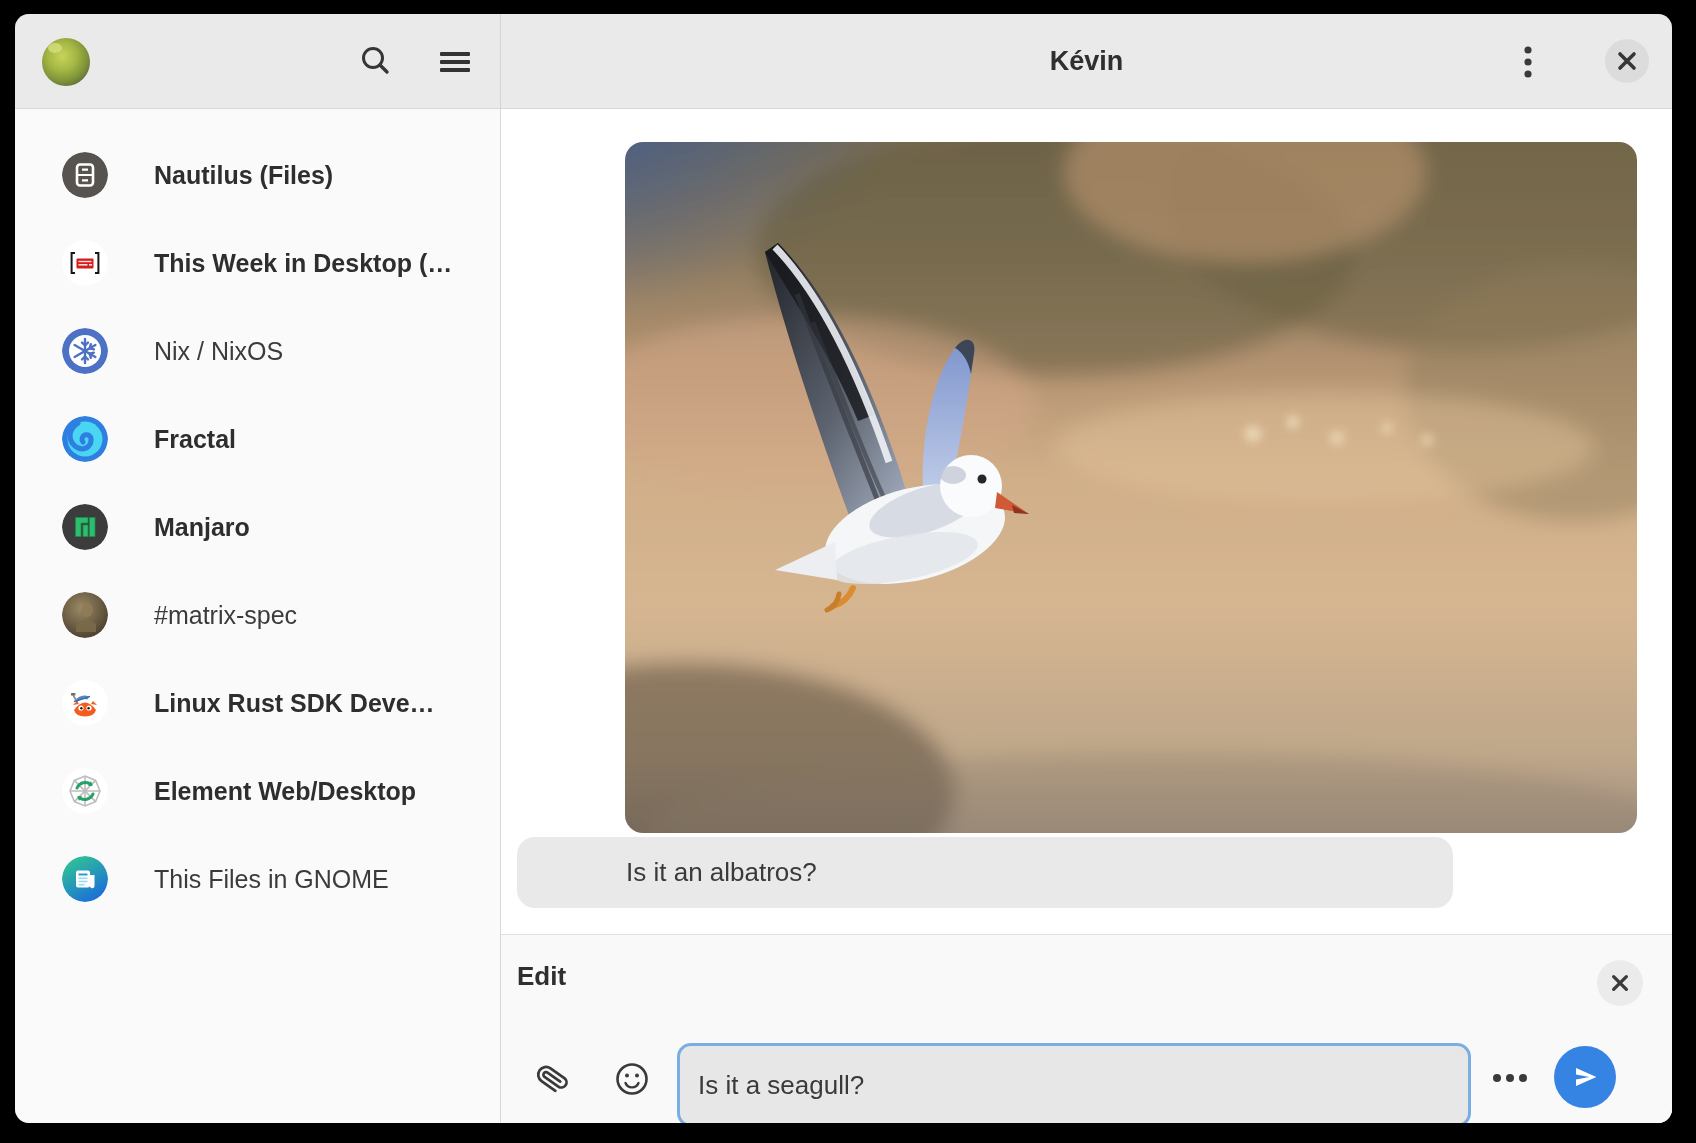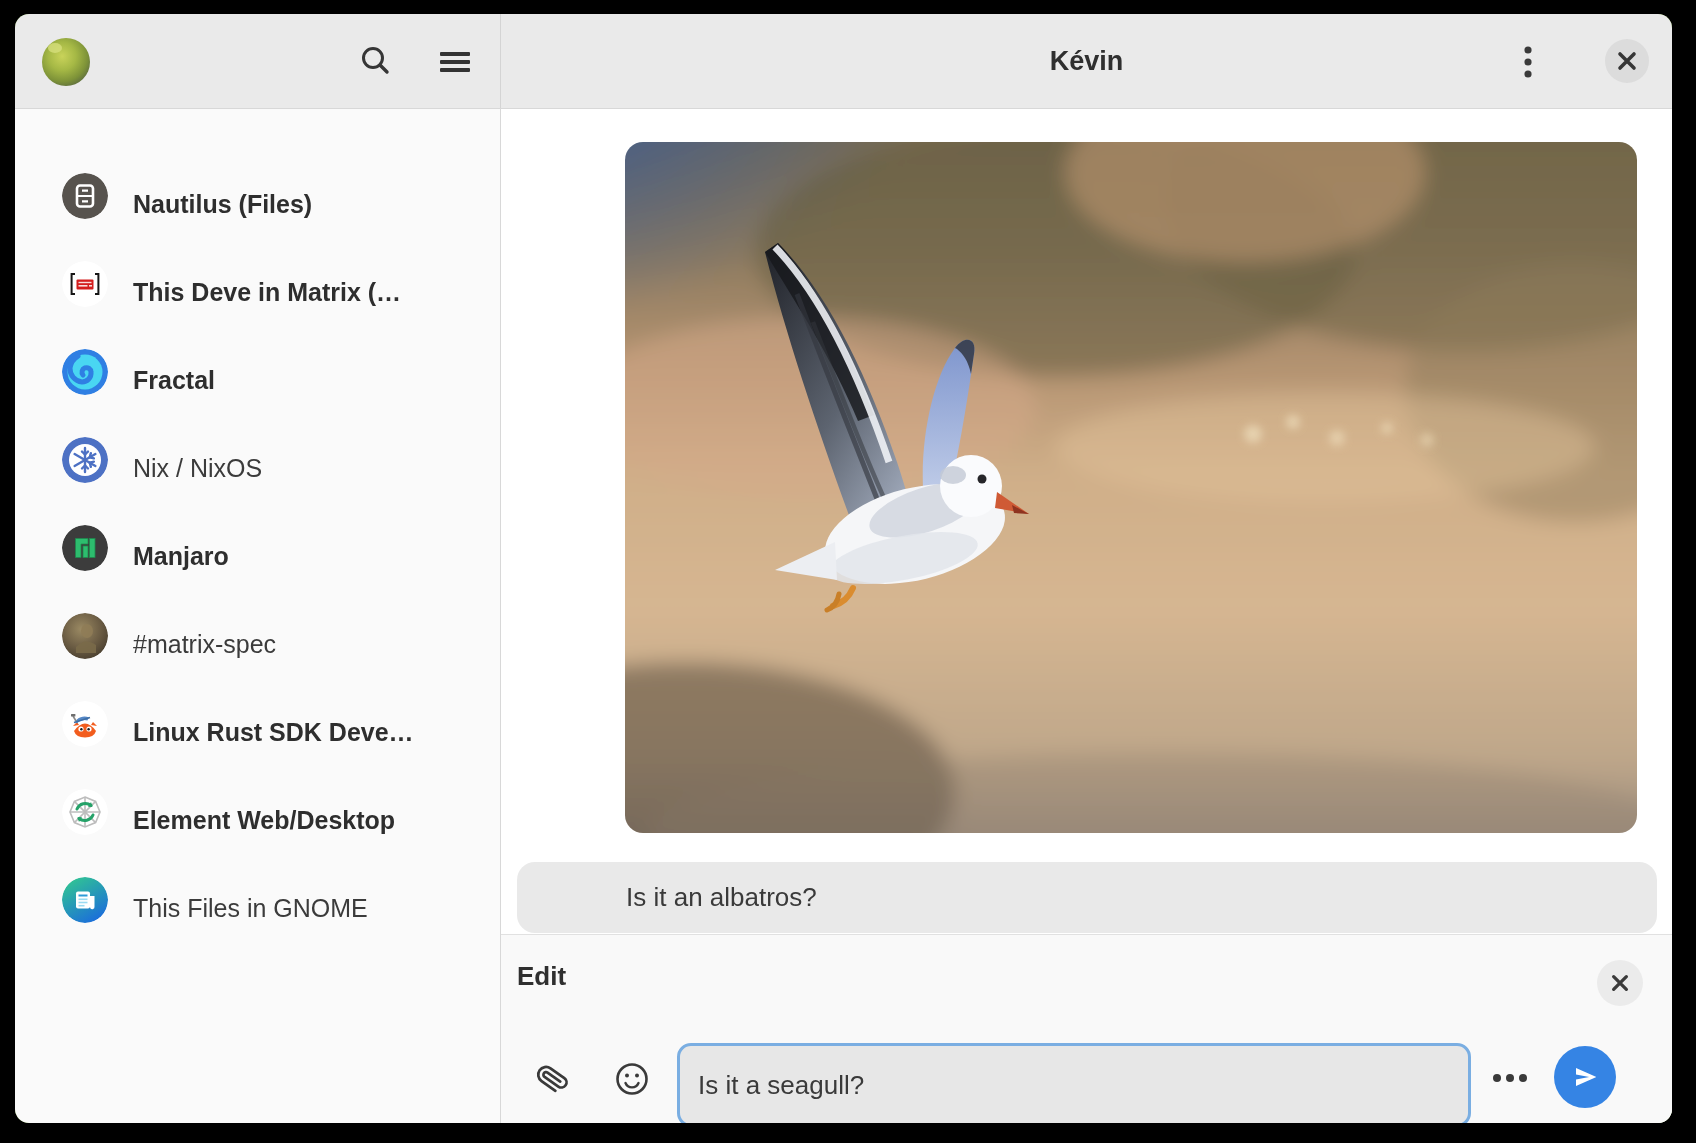--- a/index.html
+++ b/index.html
@@ -19,31 +19,31 @@
   .iconbtn{position:absolute;width:40px;height:40px;border:none;background:transparent;border-radius:8px;
     display:flex;align-items:center;justify-content:center;padding:0;cursor:pointer;}
   .room-title{font-size:27px;font-weight:bold;color:#2f2f2f;}
   .circlebtn{position:absolute;border:none;border-radius:50%;display:flex;align-items:center;
     justify-content:center;cursor:pointer;padding:0;}
   .hb-close{width:44px;height:44px;right:23px;top:25px;background:#dcdcdc;}
   .kebab{left:1007px;top:28px;width:40px;height:40px;}
   
   .content{flex:1;display:flex;min-height:0;}
   .sidebar{width:486px;flex:0 0 auto;background:#fafafa;border-right:1px solid #d8d8d8;padding-top:22px;overflow:hidden;}
-  .room-row{height:88px;display:flex;align-items:flex-end;padding-left:47px;cursor:pointer;}
+  .room-row{height:88px;display:flex;align-items:center;padding-left:47px;cursor:pointer;gap:21px;}
   .room-row .av{width:46px;height:46px;border-radius:50%;flex:0 0 auto;overflow:hidden;}
   .room-row .name{margin-left:25px;font-size:25px;color:#3b3b3b;white-space:nowrap;overflow:hidden;}
   .room-row.unread .name{font-weight:bold;color:#2e2e2e;}
   
   .main{flex:1;position:relative;background:#fff;display:flex;flex-direction:column;min-width:0;}
   .chat{position:relative;height:825px;flex:0 0 auto;}
   .photo{position:absolute;left:124px;top:33px;width:1012px;height:691px;border-radius:18px;
     overflow:hidden;cursor:pointer;}
   .photo svg{display:block;width:100%;height:100%;}
-  .bubble{position:absolute;left:16px;top:753px;width:1140px;height:71px;background:#e9e9e9;
+  .bubble{position:absolute;left:16px;top:728px;width:936px;height:71px;background:#e9e9e9;
     border-radius:18px;display:flex;align-items:center;cursor:pointer;}
   .bubble .msg{padding-left:109px;font-size:26px;color:#3a3a3a;}
   
   .editbar{flex:1;position:relative;background:#f9f9f9;border-top:1px solid #e1e1e1;}
   .edit-label{position:absolute;left:16px;top:26px;font-size:26px;font-weight:bold;color:#2f2f2f;}
   .edit-close{width:46px;height:46px;left:1096px;top:25px;background:#ebebeb;}
   .flatbtn{position:absolute;width:44px;height:44px;border:none;background:transparent;border-radius:8px;
     display:flex;align-items:center;justify-content:center;padding:0;cursor:pointer;}
   .btn-attach{left:29px;top:122px;}
   .btn-emoji{left:109px;top:122px;}
@@ -115,32 +115,21 @@
           <svg width="46" height="46" viewBox="0 0 46 46">
               <circle cx="23" cy="23" r="23" fill="#fff"></circle>
             <path d="M13,13 h-3.4 v20 h3.4" fill="none" stroke="#161616" stroke-width="2"></path>
             <path d="M33,13 h3.4 v20 h-3.4" fill="none" stroke="#161616" stroke-width="2"></path>
             <rect x="14.5" y="18.5" width="17" height="10" rx="1" fill="#d41d1d"></rect>
             <rect x="16.5" y="20.8" width="13" height="1.4" fill="#fff" opacity=".85"></rect>
             <rect x="16.5" y="24" width="9" height="1.6" fill="#fff" opacity=".85"></rect>
             <rect x="27" y="24" width="3" height="1.6" fill="#fff" opacity=".85"></rect>
             </svg>
         </span>
-        <span class="name">This Deve in Matrix (…</span>
-      </div>
-
-      <div class="room-row unread">
-        <span class="av">
-          <svg width="46" height="46" viewBox="0 0 46 46">
-              <circle cx="23" cy="23" r="23" fill="#2f7fe3"></circle>
-            <circle cx="23" cy="23" r="17.5" fill="#49d6f2"></circle>
-            <path d="M21,26 a4.5,4.5 0 1 1 8,-3 a9,9 0 0 1 -9,10 a13.5,13.5 0 0 1 -12,-14 a17,17 0 0 1 8,-12" fill="none" stroke="#2f7fe3" stroke-width="5" stroke-linecap="round"></path>
-            </svg>
-        </span>
-        <span class="name">Fractal</span>
+        <span class="name">This Week in Desktop (…</span>
       </div>
 
       <div class="room-row">
         <span class="av">
           <svg width="46" height="46" viewBox="0 0 46 46">
               <circle cx="23" cy="23" r="23" fill="#4d71c4"></circle>
             <circle cx="23" cy="23" r="16" fill="#fff"></circle>
             <g stroke="#4d71c4" stroke-width="2.4" stroke-linecap="round">
               <g>
                   <line x1="23" y1="11" x2="23" y2="35"></line>
@@ -156,20 +145,31 @@
                 </g>
               <g transform="rotate(120 23 23)">
                   <line x1="23" y1="11" x2="23" y2="35"></line>
                   <line x1="20" y1="14.5" x2="23" y2="17.5"></line>
                   <line x1="26" y1="14.5" x2="23" y2="17.5"></line>
                 </g>
             </g>
             </svg>
         </span>
         <span class="name">Nix / NixOS</span>
+      </div>
+
+      <div class="room-row unread">
+        <span class="av">
+          <svg width="46" height="46" viewBox="0 0 46 46">
+              <circle cx="23" cy="23" r="23" fill="#2f7fe3"></circle>
+            <circle cx="23" cy="23" r="17.5" fill="#49d6f2"></circle>
+            <path d="M21,26 a4.5,4.5 0 1 1 8,-3 a9,9 0 0 1 -9,10 a13.5,13.5 0 0 1 -12,-14 a17,17 0 0 1 8,-12" fill="none" stroke="#2f7fe3" stroke-width="5" stroke-linecap="round"></path>
+            </svg>
+        </span>
+        <span class="name">Fractal</span>
       </div>
 
       <div class="room-row unread">
         <span class="av">
           <svg width="46" height="46" viewBox="0 0 46 46">
               <circle cx="23" cy="23" r="23" fill="#3c3c3c"></circle>
             <path d="M13.5,13.5 h12.5 v5.5 h-7 v13.5 h-5.5 Z" fill="#2dbd6e" stroke="#1e8a4e" stroke-width="0.8"></path>
             <rect x="21" y="21" width="5" height="11.5" fill="#2dbd6e" stroke="#1e8a4e" stroke-width="0.8"></rect>
             <rect x="27.5" y="13.5" width="5.5" height="19" fill="#2dbd6e" stroke="#1e8a4e" stroke-width="0.8"></rect>
             </svg>

